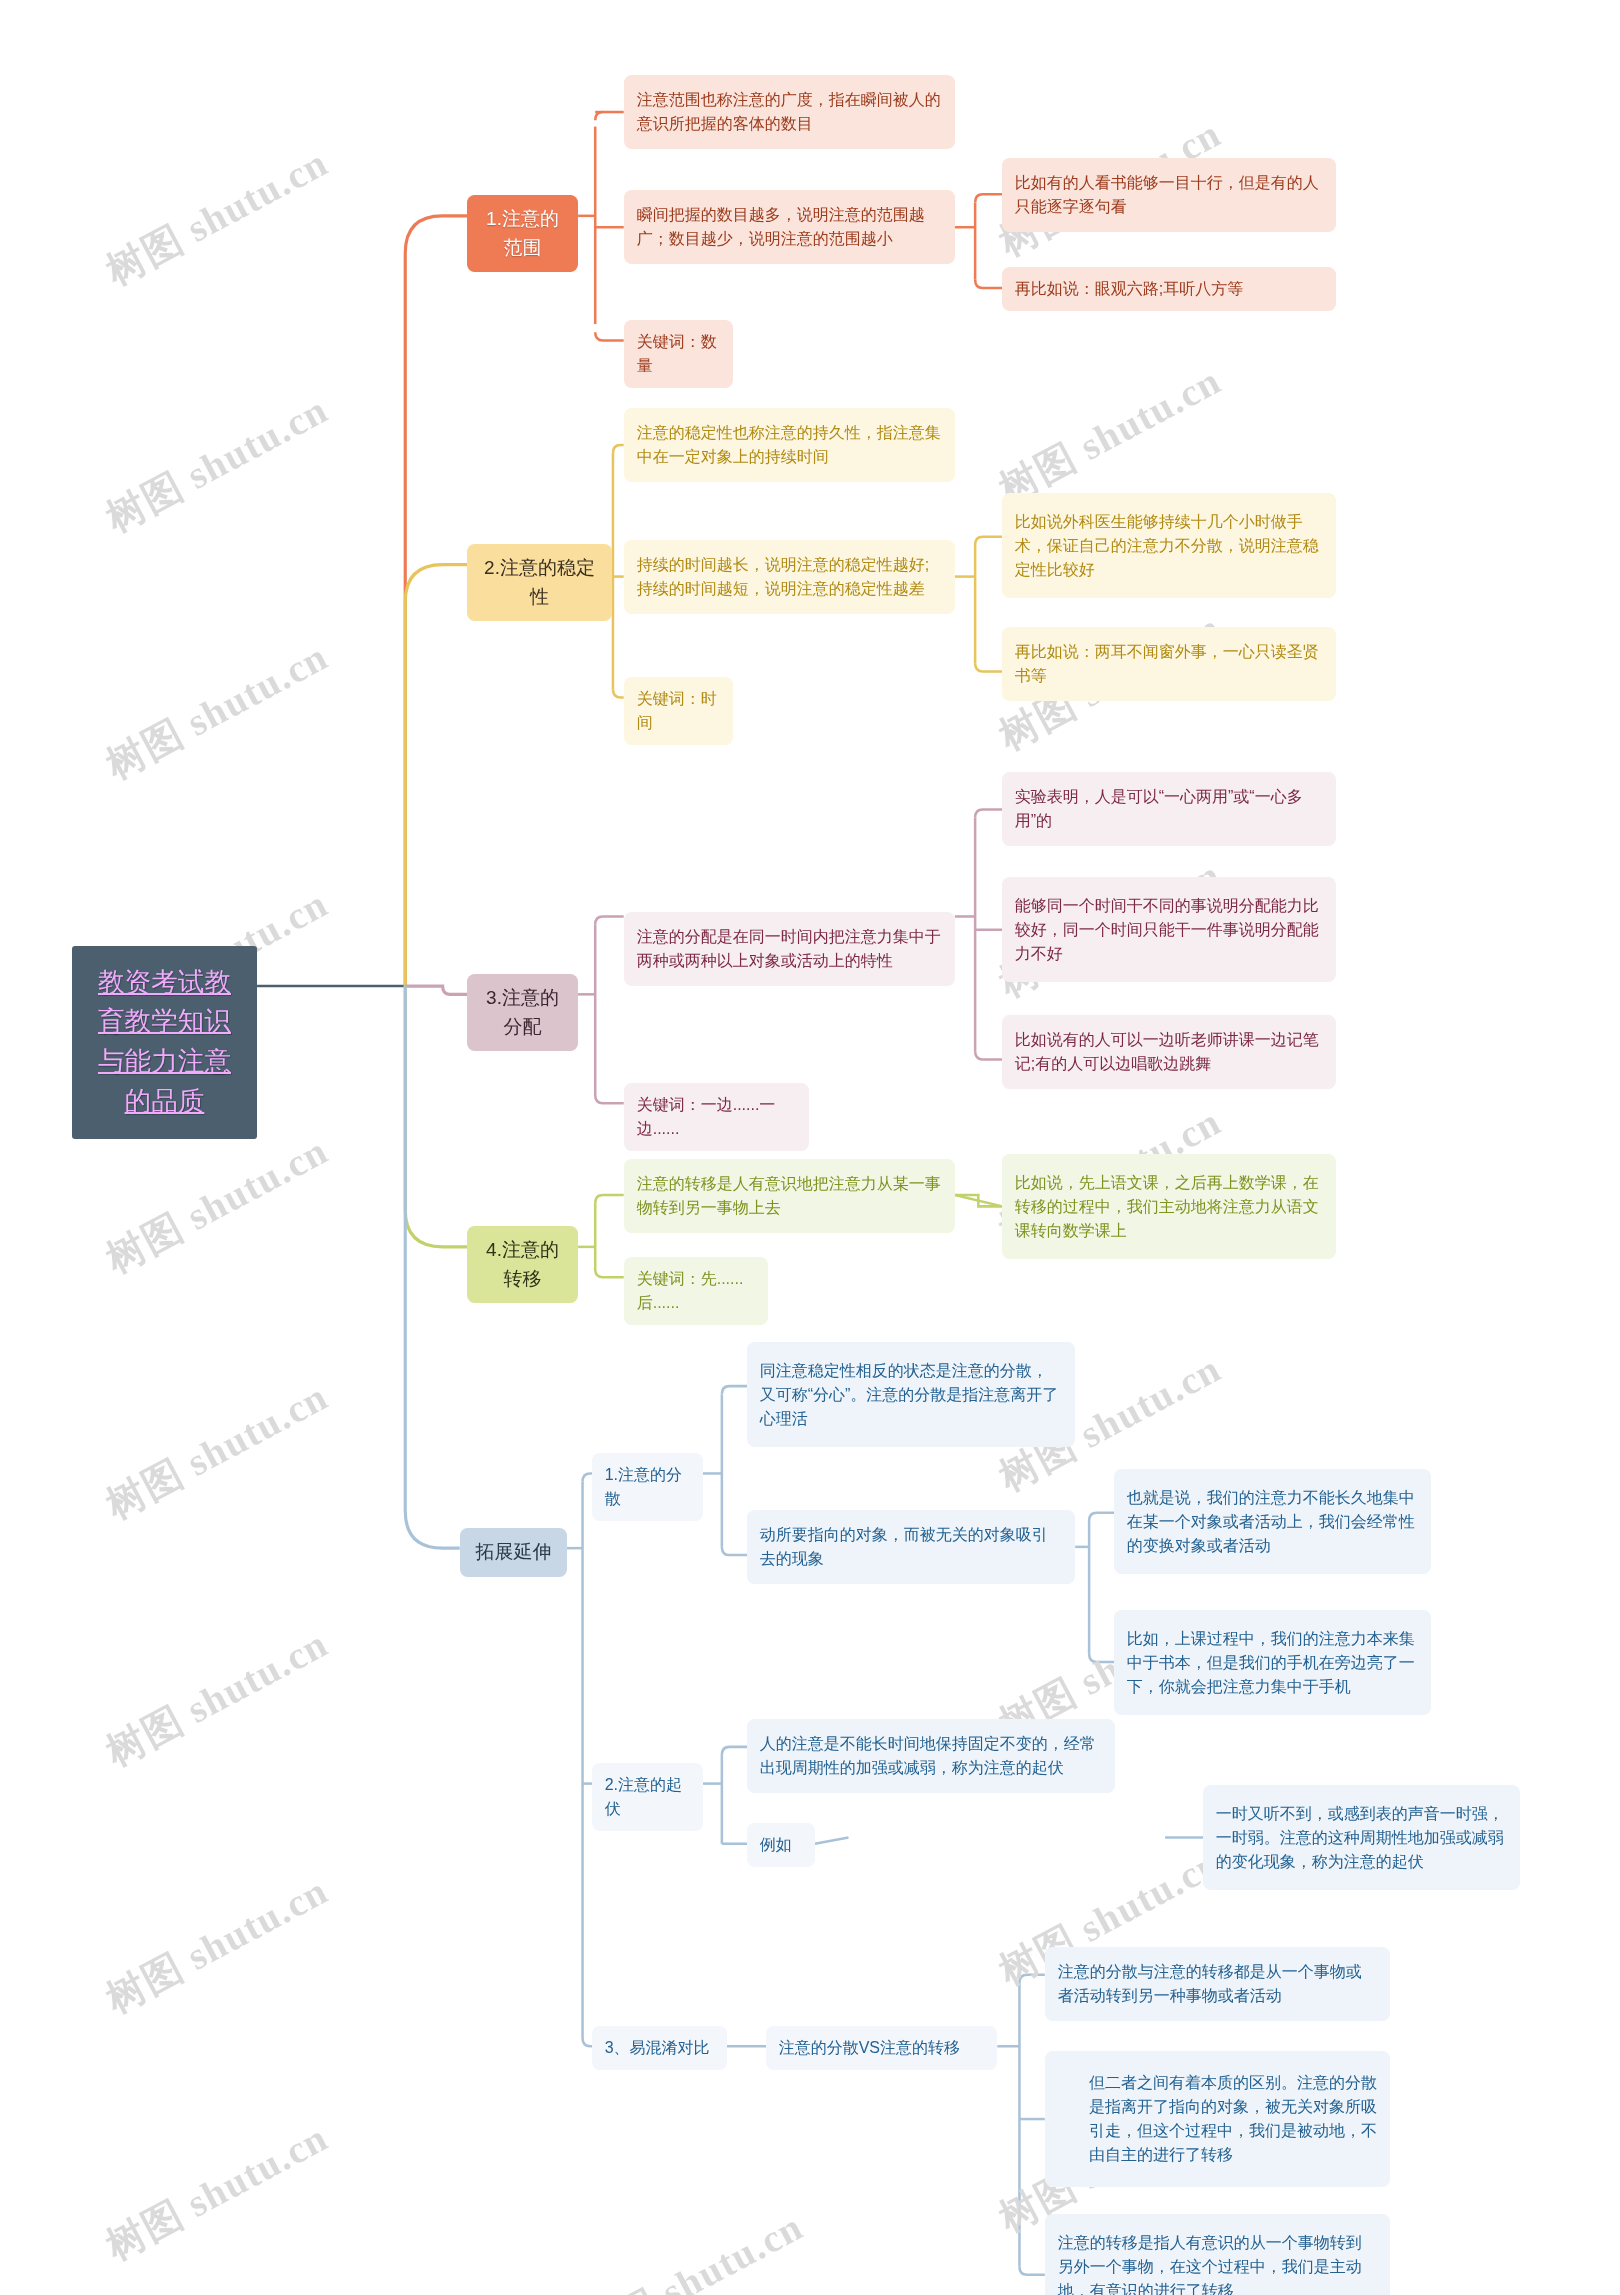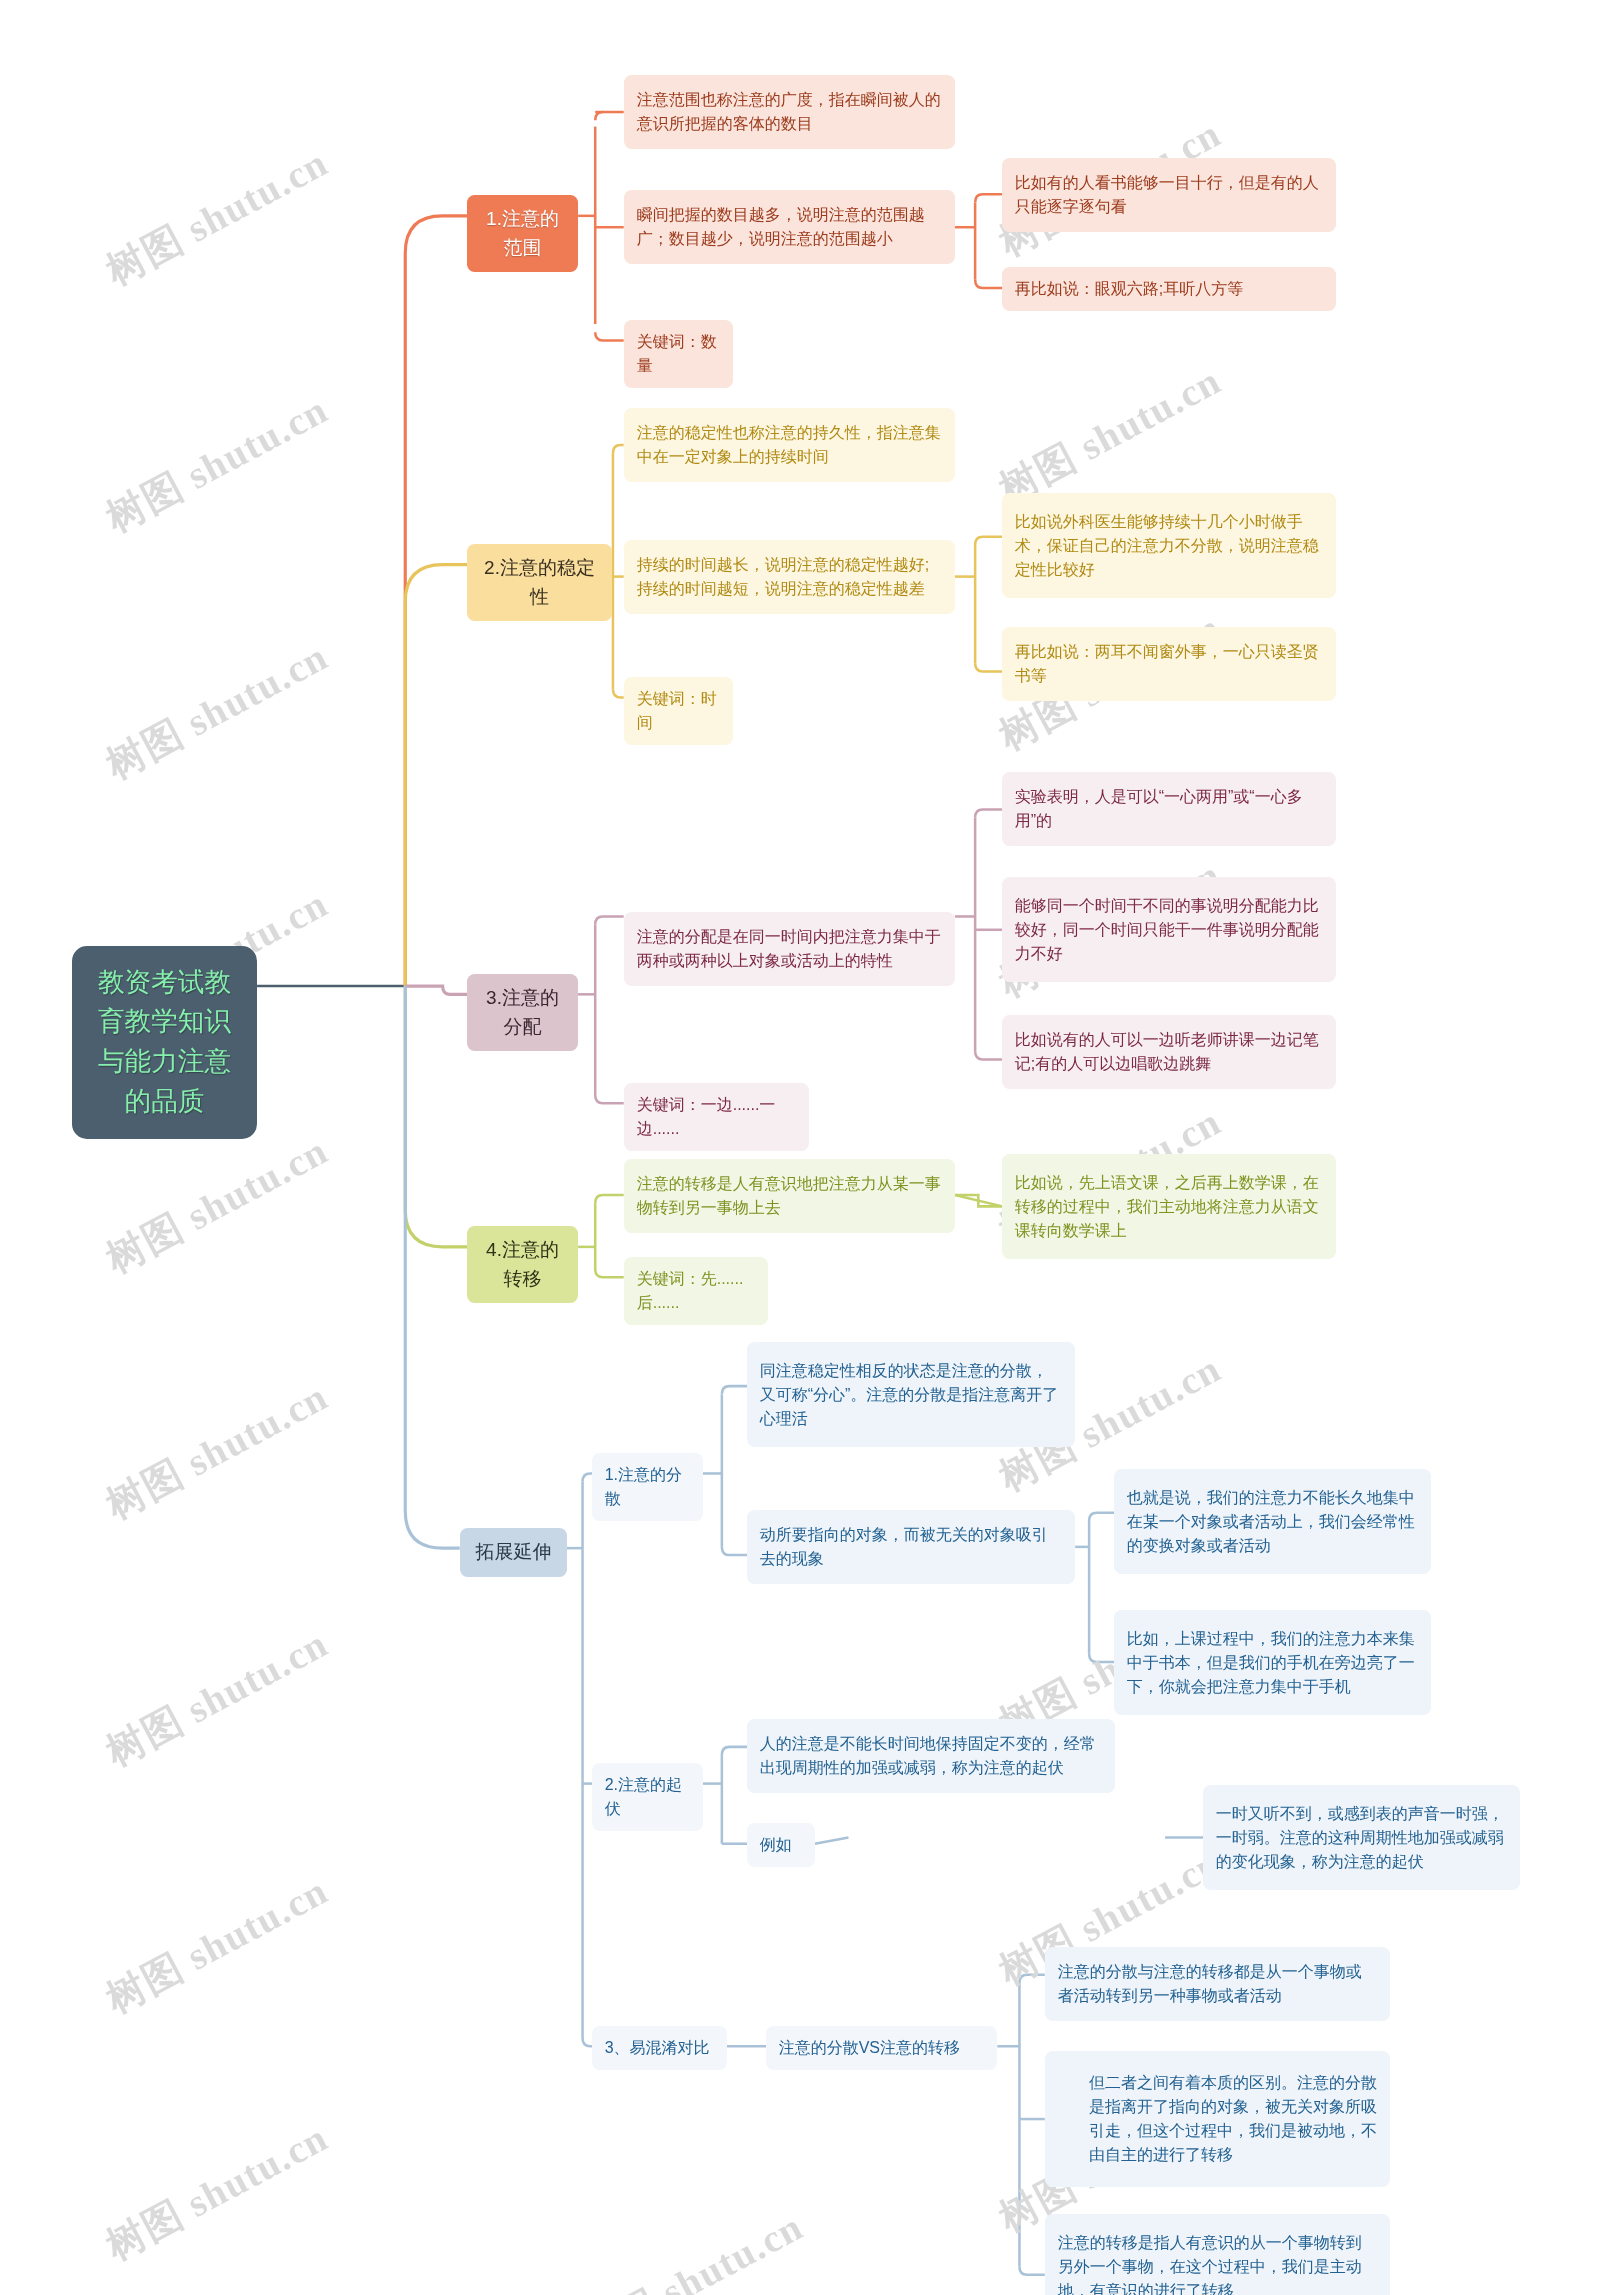--- a/index.html
+++ b/index.html
@@ -23,27 +23,27 @@
 
   
   .node{
     position:absolute;box-sizing:border-box;
     border-radius:8.9px;
     line-height:1.5;
     white-space:pre-wrap;
     word-break:break-all;
   }
   .root{
-    background:#4b5f6e;color:#86efac;
+    background:#4b5f6e;color:#f0abfc;
     font-size:26.6px;font-weight:400;
     text-align:center;
-    border-radius:15px;
+    border-radius:3px;
     padding:16.5px 14px;
     text-shadow:0.6px 0.6px 1.3px rgba(0,0,0,.35);
-    display:flex;align-items:center;justify-content:center;
+    display:flex;align-items:center;justify-content:center;text-decoration:underline;
   }
   .lvl1{
     font-size:19px;font-weight:400;text-align:center;
     padding:10px 12.7px;border-radius:7.6px;
     display:flex;align-items:center;justify-content:center;
   }
   .lvl2,.lvl3,.lvl4{
     font-size:16px;font-weight:400;
     padding:10px 12.7px;border-radius:7.6px;
     display:flex;align-items:center;

